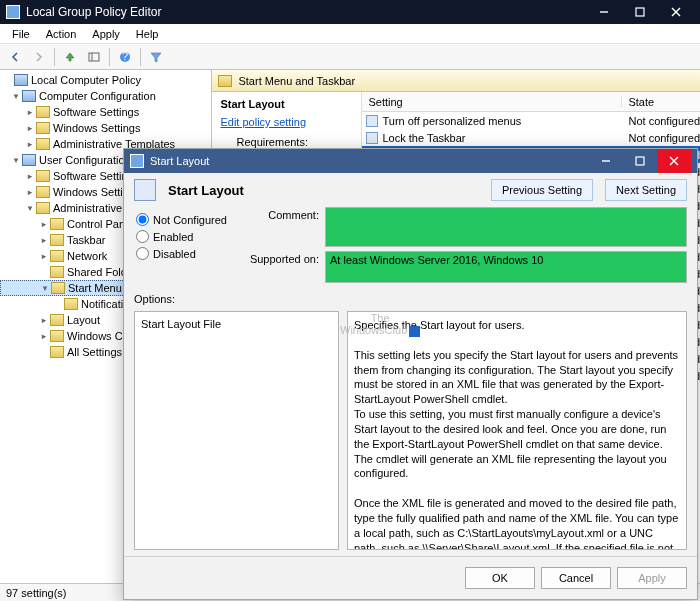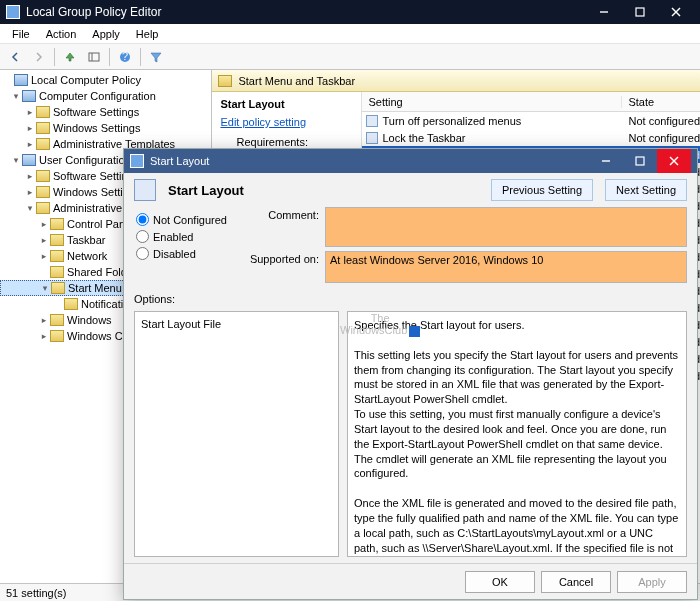--- a/index.html
+++ b/index.html
@@ -64,33 +64,33 @@
   .dtop { display:flex; align-items:center; gap:12px; }
   .dtop .dic { width:22px; height:22px; background:#dfe9f7; border:1px solid #7a9cc6; }
   .dtop h3 { font-size:13px; flex:1; }
   .dtop .navbtn { height:22px; padding:0 10px; border:1px solid #a7c7e7; background:#eaf3ff; cursor:pointer; }
 
   .dopts { display:flex; gap:10px; }
   .radios { display:flex; flex-direction:column; gap:4px; padding:6px 2px 0 2px; }
   .radios label { display:flex; align-items:center; gap:4px; cursor:pointer; }
   .pair { display:flex; gap:6px; align-items:flex-start; margin-bottom:4px;justify-content:center; }
   .pair .lbl { width:80px; text-align:right; padding-top:2px; }
-  .pair textarea, .pair input[type=text] { flex:1; border:1px solid #b5b5b5; background:#fdba74; padding:2px 4px; font:inherit; resize:none; }
+  .pair textarea, .pair input[type=text] { flex:1; border:1px solid #b5b5b5; background:#22c55e; padding:2px 4px; font:inherit; resize:none; }
   .commentbox { height:40px; }
   .supportbox { height:32px; }
 
   .dsplit { flex:1; display:flex; gap:8px; overflow:hidden; }
   .optpanel { width:205px; display:flex; flex-direction:column; }
   .optpanel .box { flex:1; border:1px solid #b5b5b5; background:#fff; padding:6px; }
   .helppanel { flex:1; display:flex; flex-direction:column; }
   .helppanel .box { flex:1; border:1px solid #b5b5b5; background:#fff; padding:6px; overflow:auto; font-size:11px; line-height:1.35; }
   .watermark { position:absolute; left:340px; top:312px; color:#bdbdbd; font-size:11px; text-align:center; line-height:1.1; pointer-events:none; }
   .watermark .sq { width:11px; height:11px; background:#1e63c8; display:inline-block; vertical-align:middle; margin-left:2px; }
 
-  .dbtns { height:36px; display:flex; align-items:center; justify-content:flex-end; gap:6px; padding:0 10px; border-top:1px solid #d0d0d0; }
+  .dbtns { height:43px; display:flex; align-items:center; justify-content:flex-end; gap:6px; padding:0 10px; border-top:1px solid #d0d0d0; }
   .dbtns button { width:70px; height:22px; border:1px solid #a9a9a9; background:#fdfdfd; cursor:pointer; }
   .dbtns button:disabled { color:#9a9a9a; cursor:default; }
 </style>
 </head>
 <body>
 
 <div class="titlebar">
   <div class="ticon"></div>
   <div class="ttext">Local Group Policy Editor</div>
   <div class="ctl">
@@ -229,26 +229,31 @@
         <span>Start Menu and Taskbar</span>
       </div>
     <div class="node" style="--ind:52px">
         <span class="tw"></span>
         <span class="fld"></span>
         <span>Notifications</span>
       </div>
     <div class="node" style="--ind:38px">
         <span class="tw">▸</span>
         <span class="fld"></span>
-        <span>Windows</span>
+        <span>Layout</span>
       </div>
     <div class="node" style="--ind:38px">
         <span class="tw">▸</span>
         <span class="fld"></span>
         <span>Windows Components</span>
+      </div>
+    <div class="node" style="--ind:38px">
+        <span class="tw"></span>
+        <span class="fld"></span>
+        <span>All Settings</span>
       </div>
   </div>
 
   <div class="right">
     <div class="rhead">
       <div class="fld"></div>
       <span>Start Menu and Taskbar</span>
     </div>
     <div class="rsplit">
       <div class="detail">
@@ -375,21 +380,21 @@
               </div>
               <div class="c2">Not configured</div>
             </div>
           </div>
       </div>
     </div>
   </div>
 </div>
 
 <div class="status">
-  <span>51 setting(s)</span>
+  <span>97 setting(s)</span>
 </div>
 
 <div class="dlg">
   <div class="dbar">
     <div class="ticon"></div>
     <div class="ttext">Start Layout</div>
     <div class="ctl">
         <svg width="10" height="10">
           <line x1="1" y1="5" x2="9" y2="5" stroke-width="1.4"></line>
         </svg>

